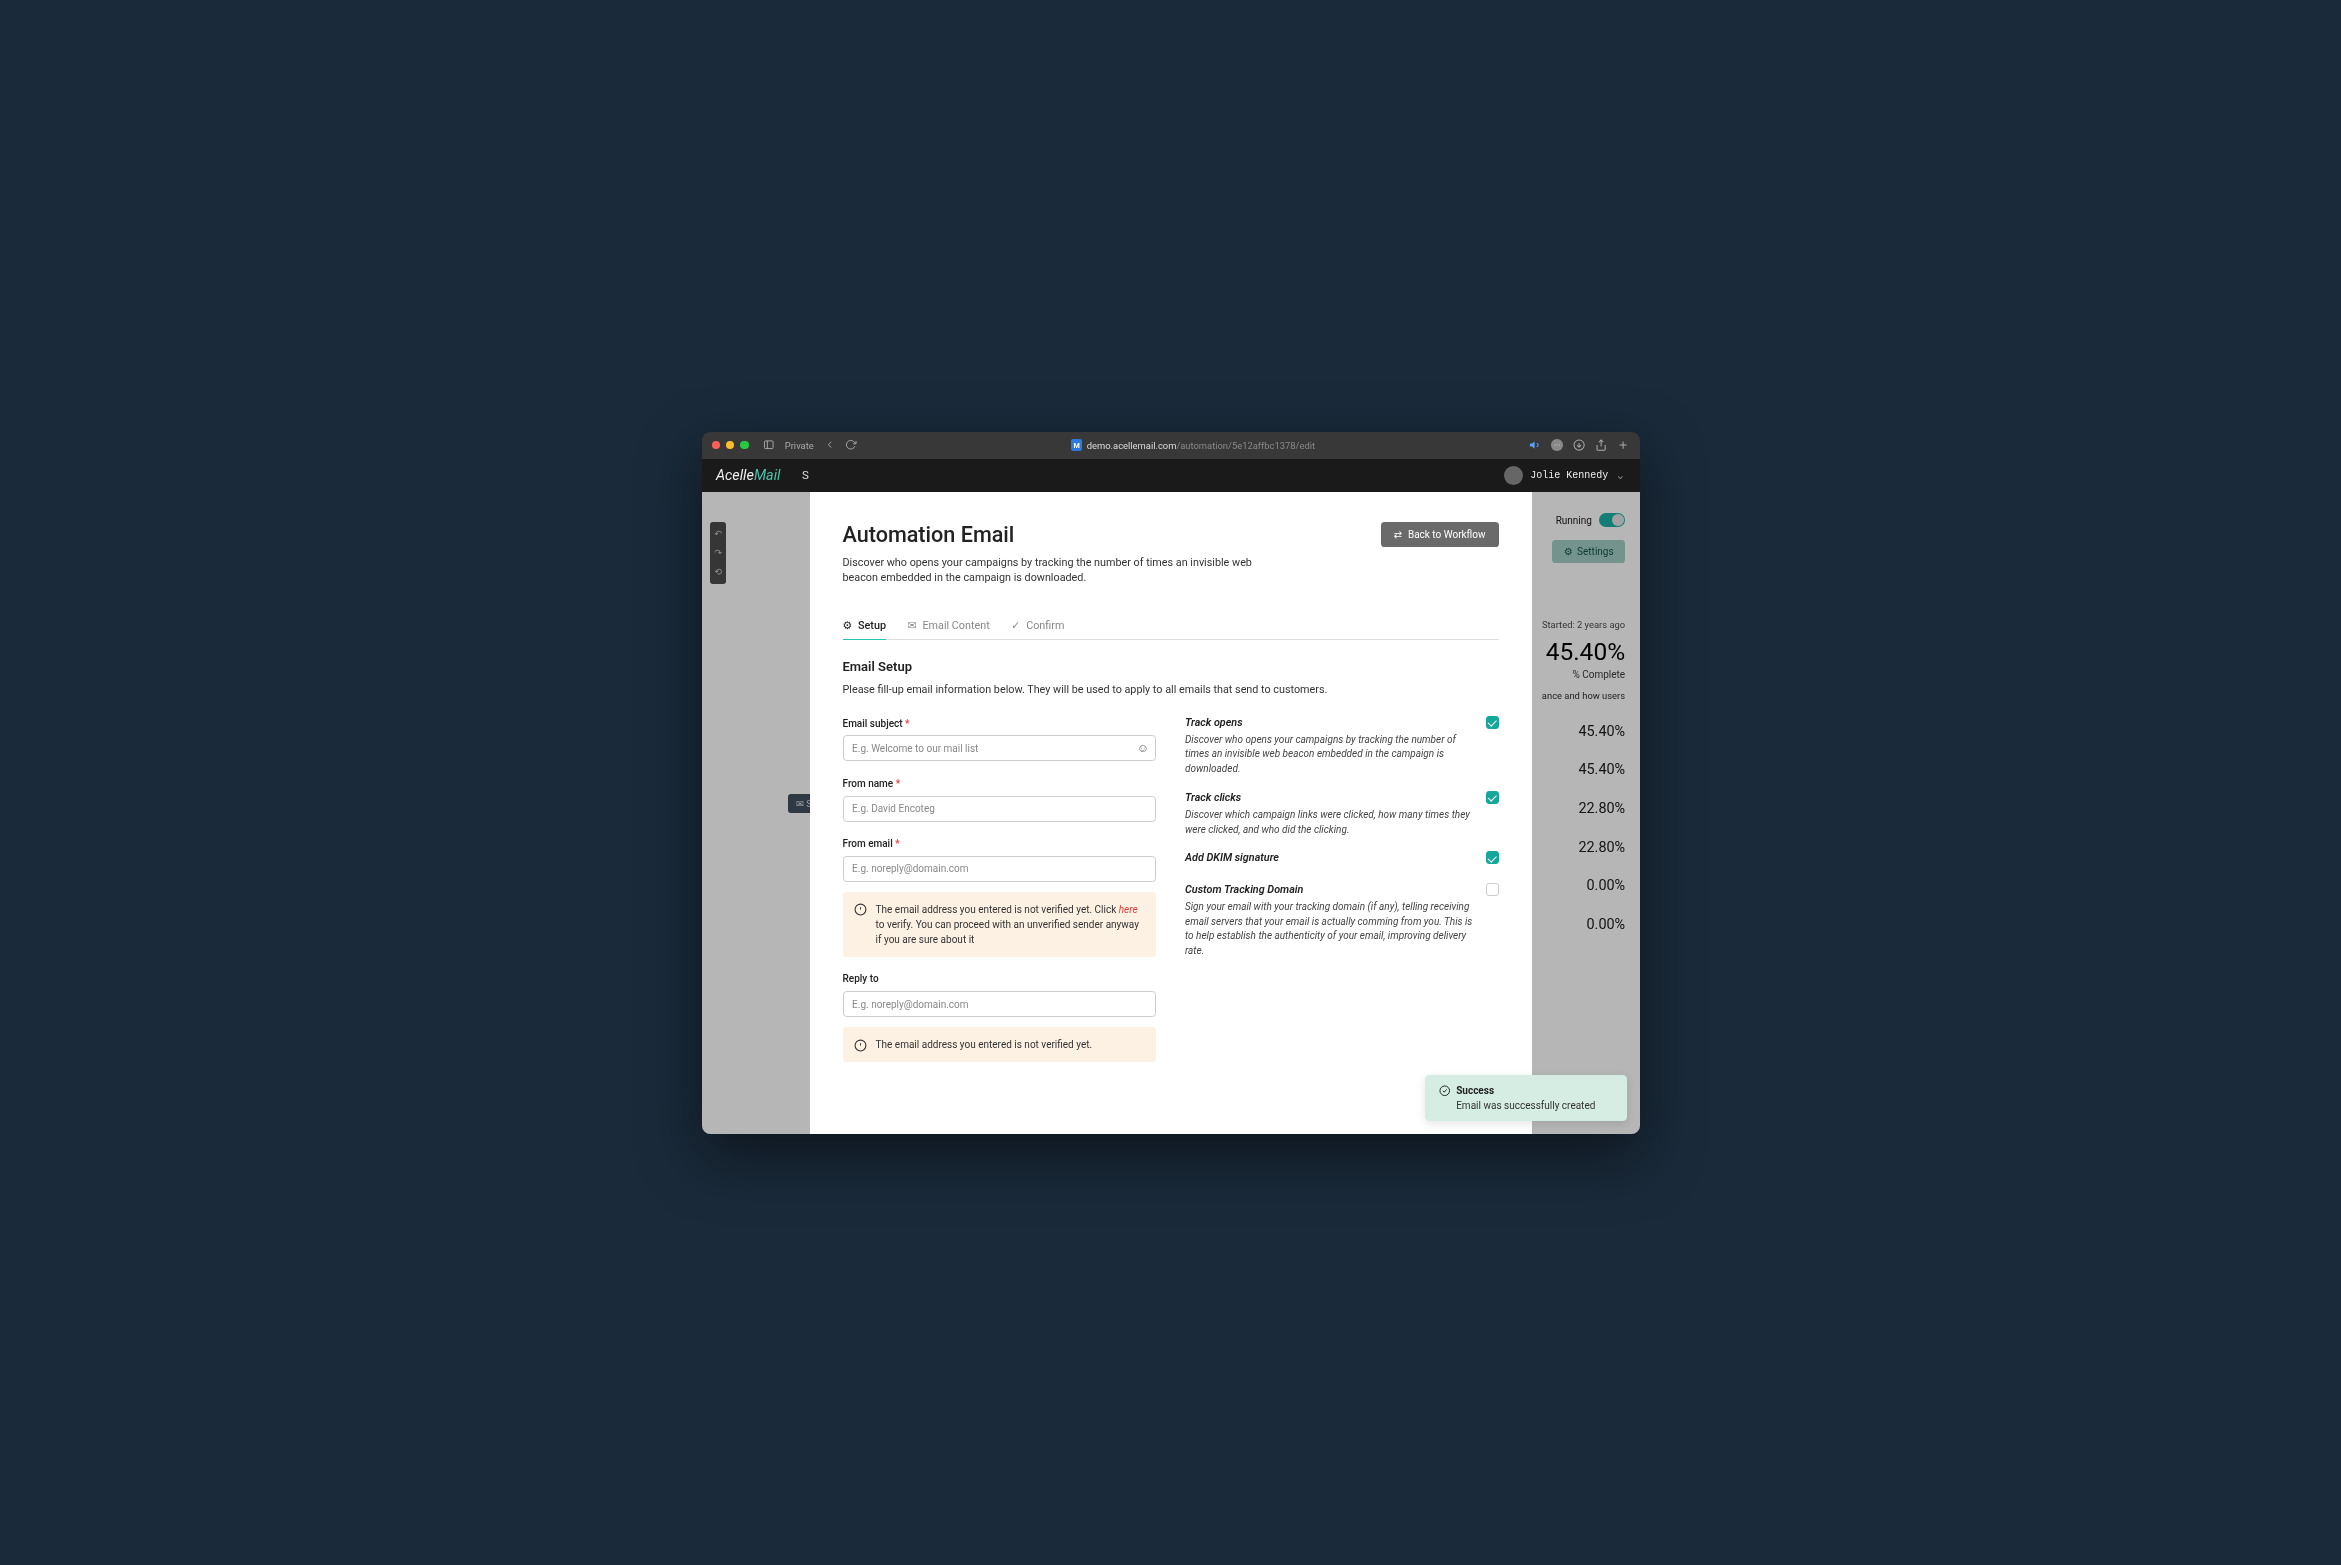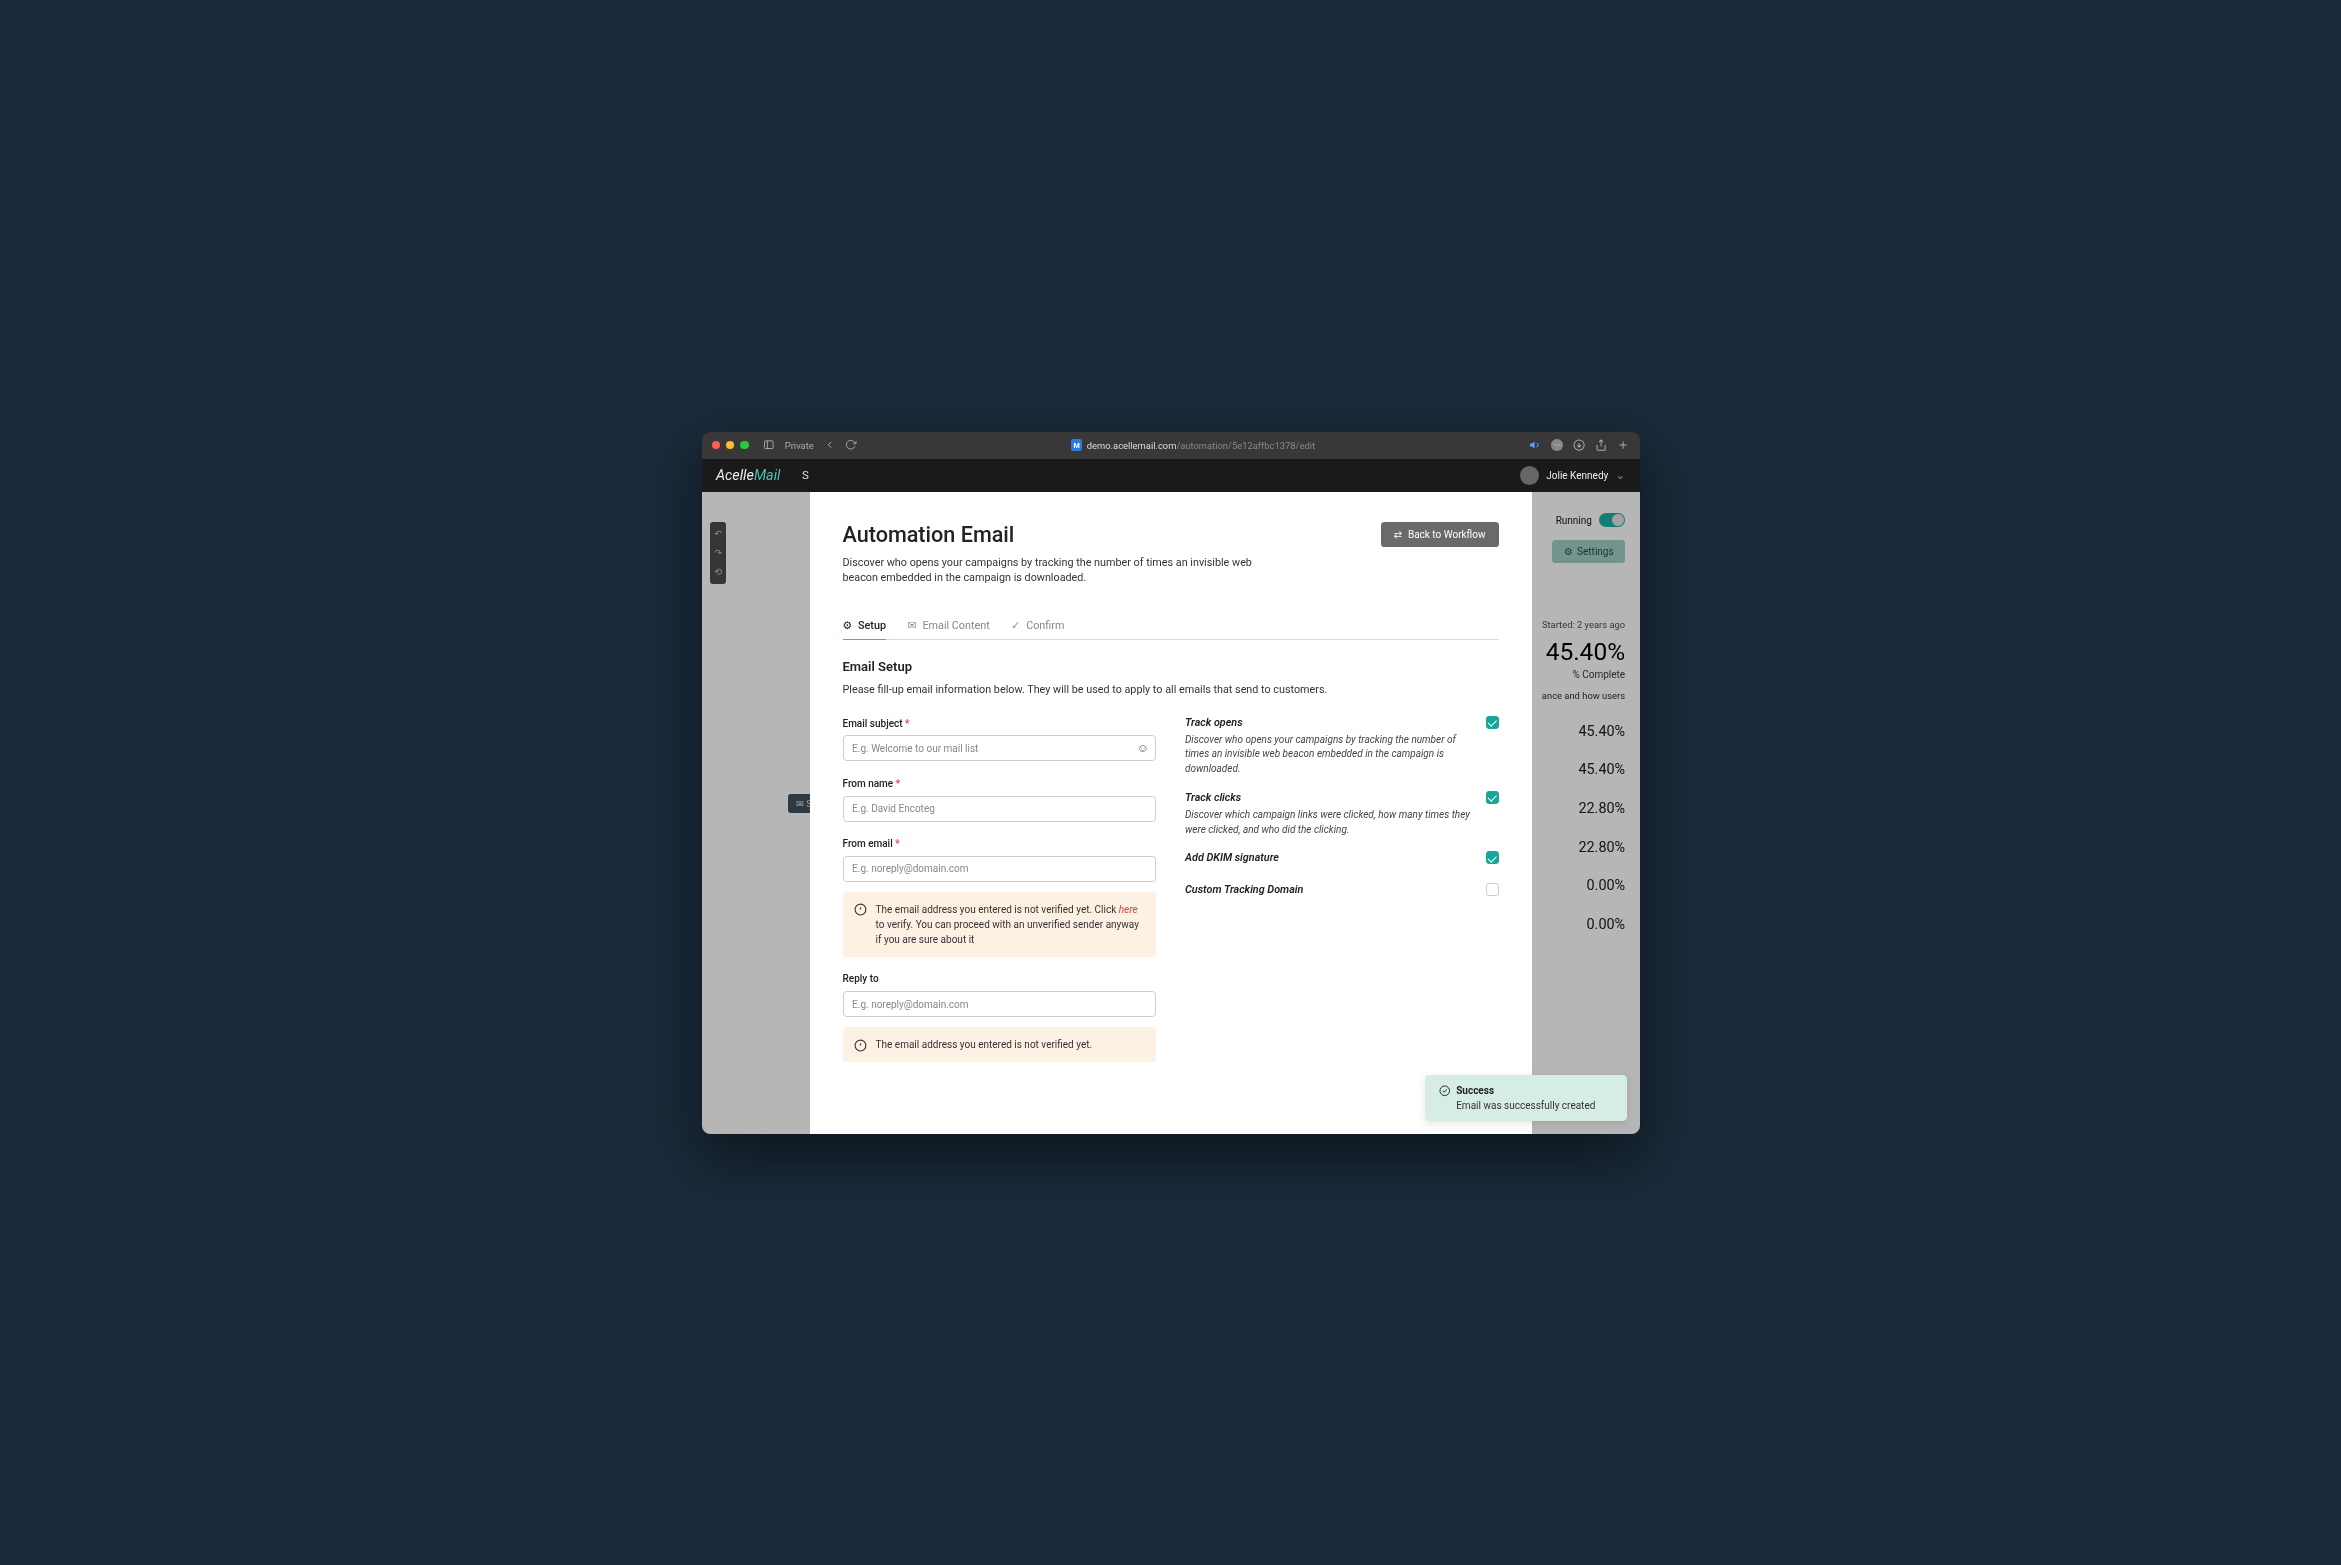--- a/index.html
+++ b/index.html
@@ -19,21 +19,21 @@
 .titlebar-right { display: flex; align-items: center; gap: 10px; color: #aaa; }
 .titlebar-right svg { width: 12.2px; height: 12.2px; }
 .badge-circle { width: 11.5px; height: 11.5px; border-radius: 50%; background: #888; display: inline-flex; align-items: center; justify-content: center; color: #ddd; font-size: 6.5px; }
 
 .app-header { height: 33px; background: #1a1a1a; display: flex; align-items: center; padding: 0 14.4px; color: #ccc; }
 .logo { font-style: italic; font-size: 14.4px; }
 .logo .a { color: #eee; }
 .logo .m { color: #4ac0a8; }
 .app-header .right { margin-left: auto; display: flex; align-items: center; gap: 7.2px; }
 .avatar { width: 19px; height: 19px; border-radius: 50%; background: #666; }
-.username { font-size: 10px; color: #eee; }
+.username { font-size: 10px; color: #eee; font-family: Liberation Mono, monospace; }
 
 .content-area { position: absolute; top: 60px; left: 0; right: 0; bottom: 0; background: #f3f3f3; overflow: hidden; }
 
 .bg-content { position: absolute; inset: 0; filter: brightness(0.85); }
 .side-toolbar { position: absolute; left: 8.6px; top: 30px; width: 16px; background: #555; border-radius: 2.9px; display: flex; flex-direction: column; padding: 2.9px 0; }
 .side-toolbar div { height: 19px; display: flex; align-items: center; justify-content: center; color: #ddd; font-size: 9.4px; }
 .bg-btn { position: absolute; left: 86px; top: 302px; background: #4a5a6a; color: white; padding: 4.3px 8.6px; border-radius: 2.9px; font-size: 9.4px; display: flex; align-items: center; gap: 4.3px; }
 .bg-right { position: absolute; right: 0; top: 0; width: 122px; bottom: 0; padding: 21.6px 14.4px 0 0; text-align: right; }
 .running-row { display: flex; align-items: center; gap: 7.2px; justify-content: flex-end; margin-bottom: 13px; color: #222; font-size: 10px; }
 .toggle { width: 26px; height: 14.4px; border-radius: 7.2px; background: #1fc7b8; position: relative; }
@@ -289,20 +289,21 @@
             <div class="track-item">
               <div class="track-text">
                 <div class="track-title">Add DKIM signature</div>
               </div>
               <div class="check checked"></div>
             </div>
 
             <div class="track-item">
               <div class="track-text">
                 <div class="track-title">Custom Tracking Domain</div>
+                <div class="track-desc">Sign your email with your tracking domain (if any), telling receiving email servers that your email is actually comming from you. This is to help establish the authenticity of your email, improving delivery rate.</div>
               </div>
               <div class="check"></div>
             </div>
 
           </div>
         </div>
       </div>
     </div>
 
     <div class="toast">

